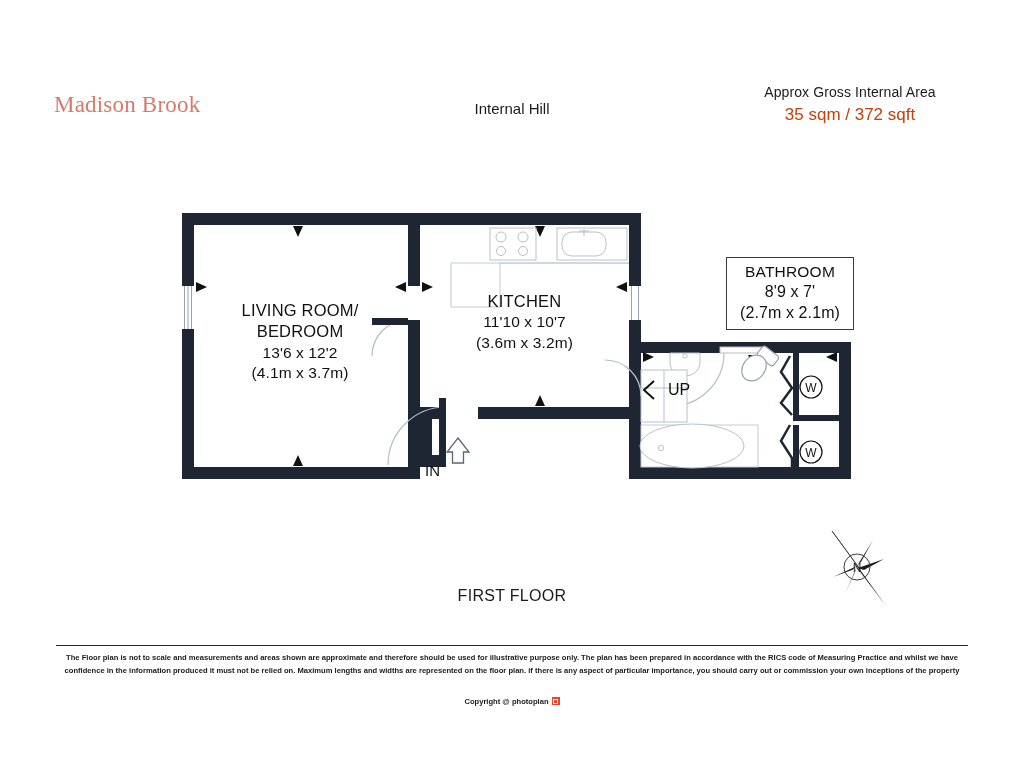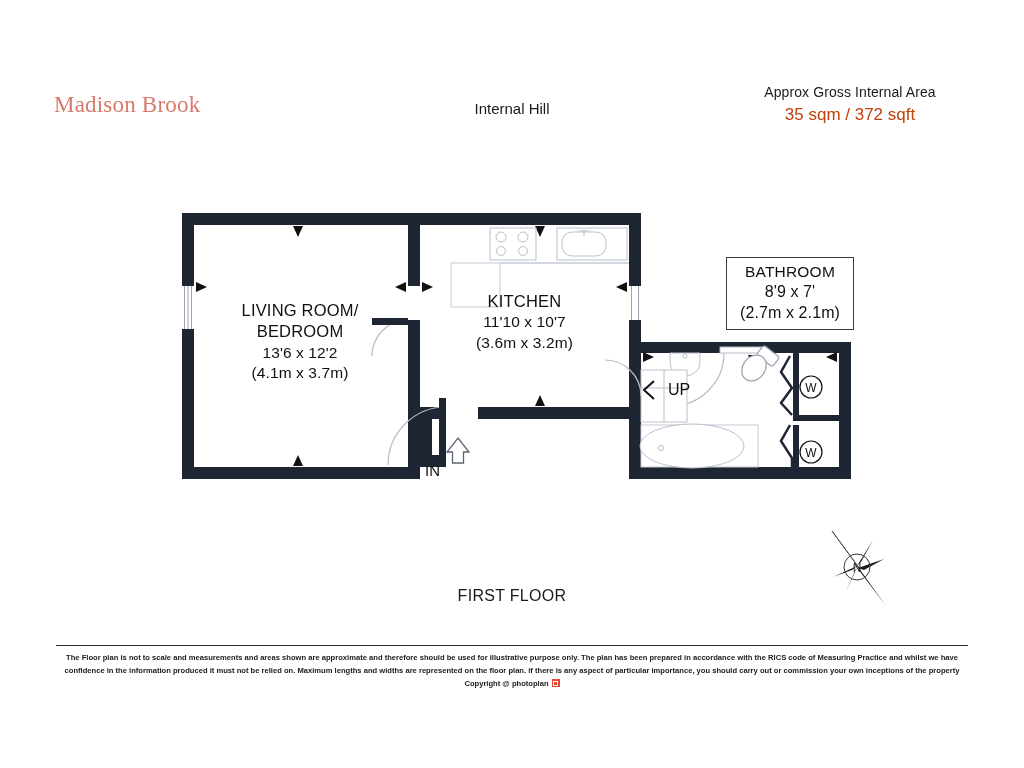--- a/index.html
+++ b/index.html
@@ -87,21 +87,21 @@
     top: 652px;
     width: 920px;
     text-align: center;
     font-size: 7.6px;
     font-weight: bold;
     line-height: 1.65;
     color: #1b1b1b;
   }
   .copyright-line {
     display: block;
-    margin-top: 1px;
+    margin-top: 19px;
   }
   .photoplan-mark {
     display: inline-block;
     width: 8px;
     height: 8px;
     background: #e8442e;
     vertical-align: -1px;
     margin-left: 3px;
     position: relative;
   }

